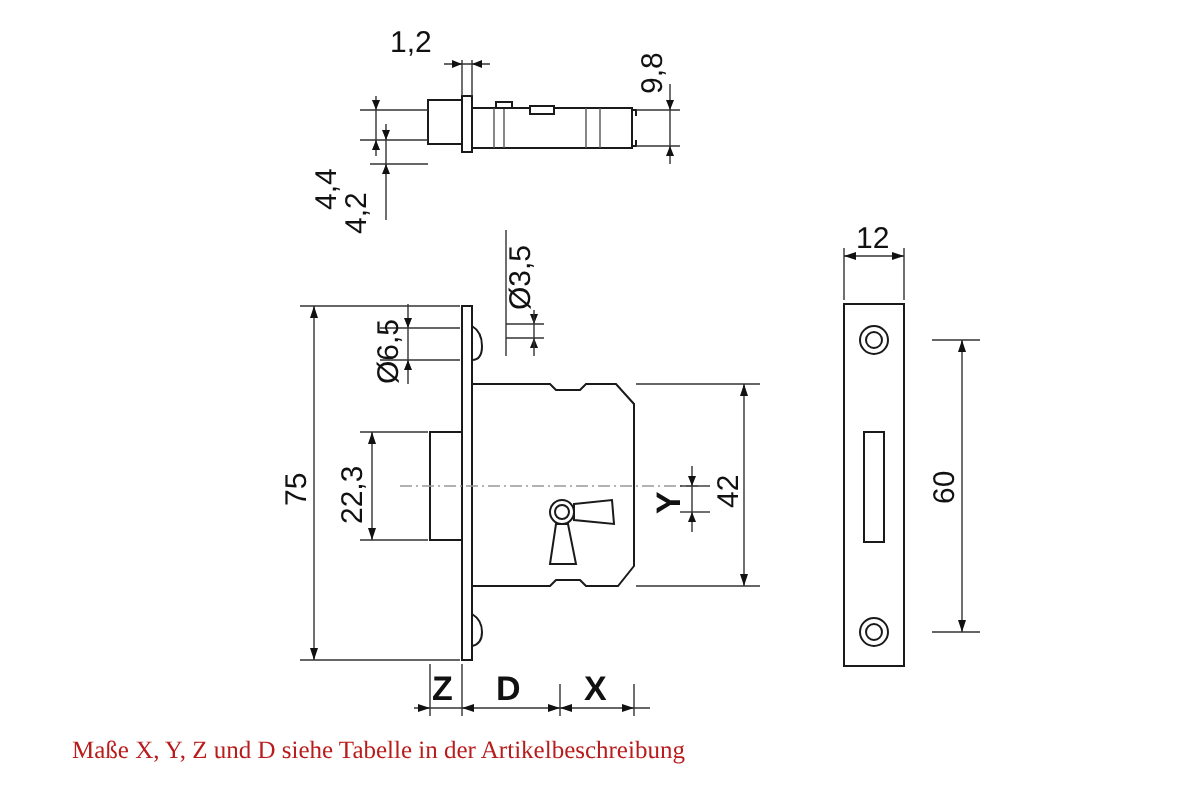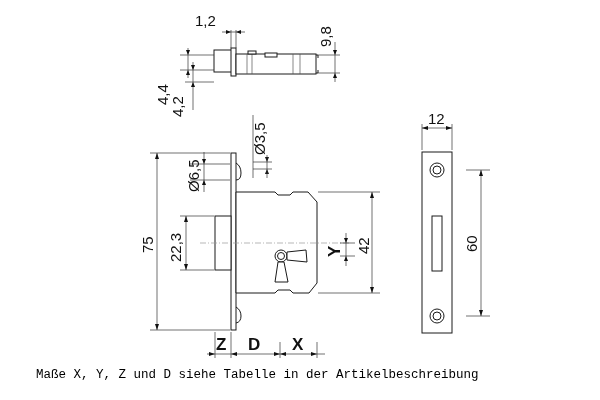--- a/index.html
+++ b/index.html
@@ -8,21 +8,21 @@
     .ln { stroke: #1a1a1a; stroke-width: 1; fill: none; }
     .thin { stroke: #555; stroke-width: 0.7; fill: none; }
     .dim { stroke: #333; stroke-width: 0.7; fill: none; }
     .part { stroke: #1a1a1a; stroke-width: 1; fill: #ffffff; }
     .center { stroke: #999; stroke-width: 0.7; stroke-dasharray: 6 2 1 2; fill: none; }
     .arrow { fill: #111; stroke: none; }
     .dimtext { font-family: "Liberation Sans", sans-serif; font-size: 15px; fill: #111; }
     .var { font-family: "Liberation Sans", sans-serif; font-size: 17px; font-weight: bold; fill: #111; }
     .caption {
       position: absolute; left: 36px; top: 368px;
-      font-family: Liberation Mono, monospace; font-size: 12.5px; color: #000000; text-align: right;
+      font-family: Liberation Serif, serif; font-size: 12.5px; color: #b91c1c; text-align: right;
     }
   </style>
 </head>
 <body>
 
 <svg id="drawing" viewBox="0 0 600 400" xmlns="http://www.w3.org/2000/svg">
 
   <g>
 
     <rect class="part" x="214" y="50" width="18" height="22"></rect>

